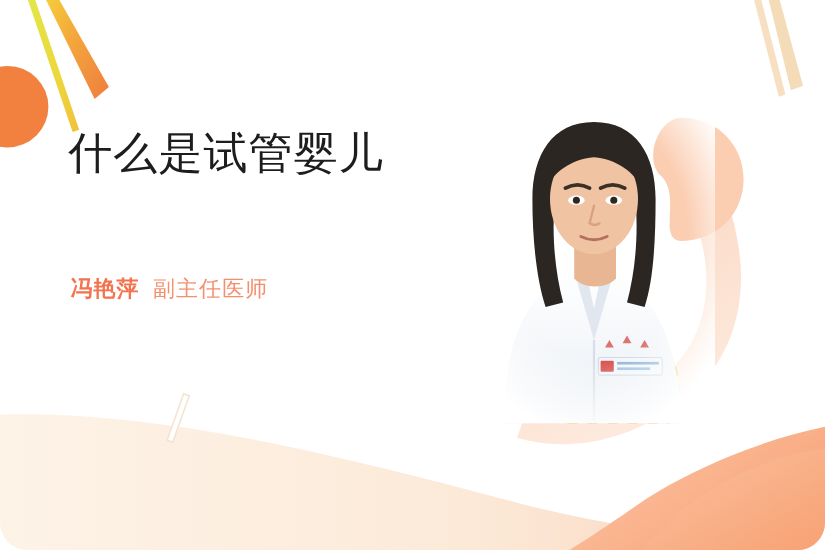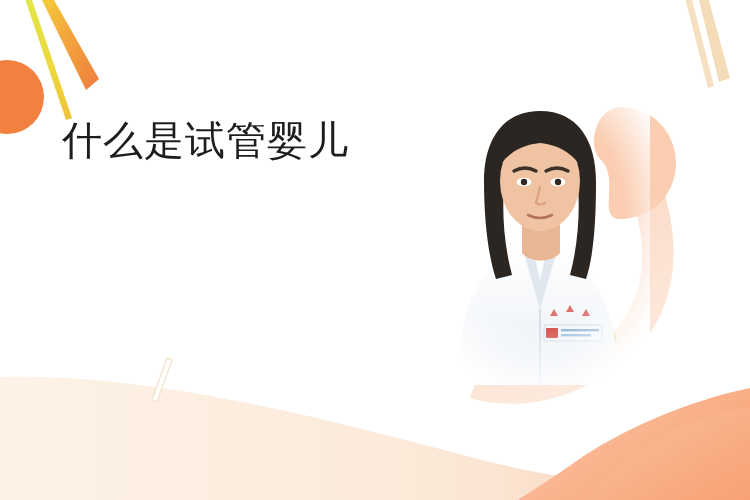--- a/index.html
+++ b/index.html
@@ -9,20 +9,21 @@
   }
   body {
     font-family: "DejaVu Sans", "Liberation Sans", sans-serif;
   }
   #poster {
     position: relative;
     width: 750px;
     height: 500px;
     overflow: hidden;
     background: #ffffff;
+    border-radius: 25px;
   }
   #bg-svg {
     position: absolute;
     left: 0;
     top: 0;
     width: 750px;
     height: 500px;
   }
   #photo-svg {
     position: absolute;
@@ -238,16 +239,19 @@
       <rect x="131" y="239" width="30" height="2.4" fill="#9fc0de"></rect>
     </g>
 
     <rect x="0" y="0" width="220" height="290" fill="url(#photoFade)"></rect>
   </svg>
 
   <div class="text-layer">
 
     <div id="page-title">什么是试管婴儿</div>
 
+    <div id="doctor-line">
+      <span id="doctor-name">冯艳萍</span><span id="doctor-title">副主任医师</span>
+    </div>
 
 
   </div>
 </div>
 
 </body></html>

